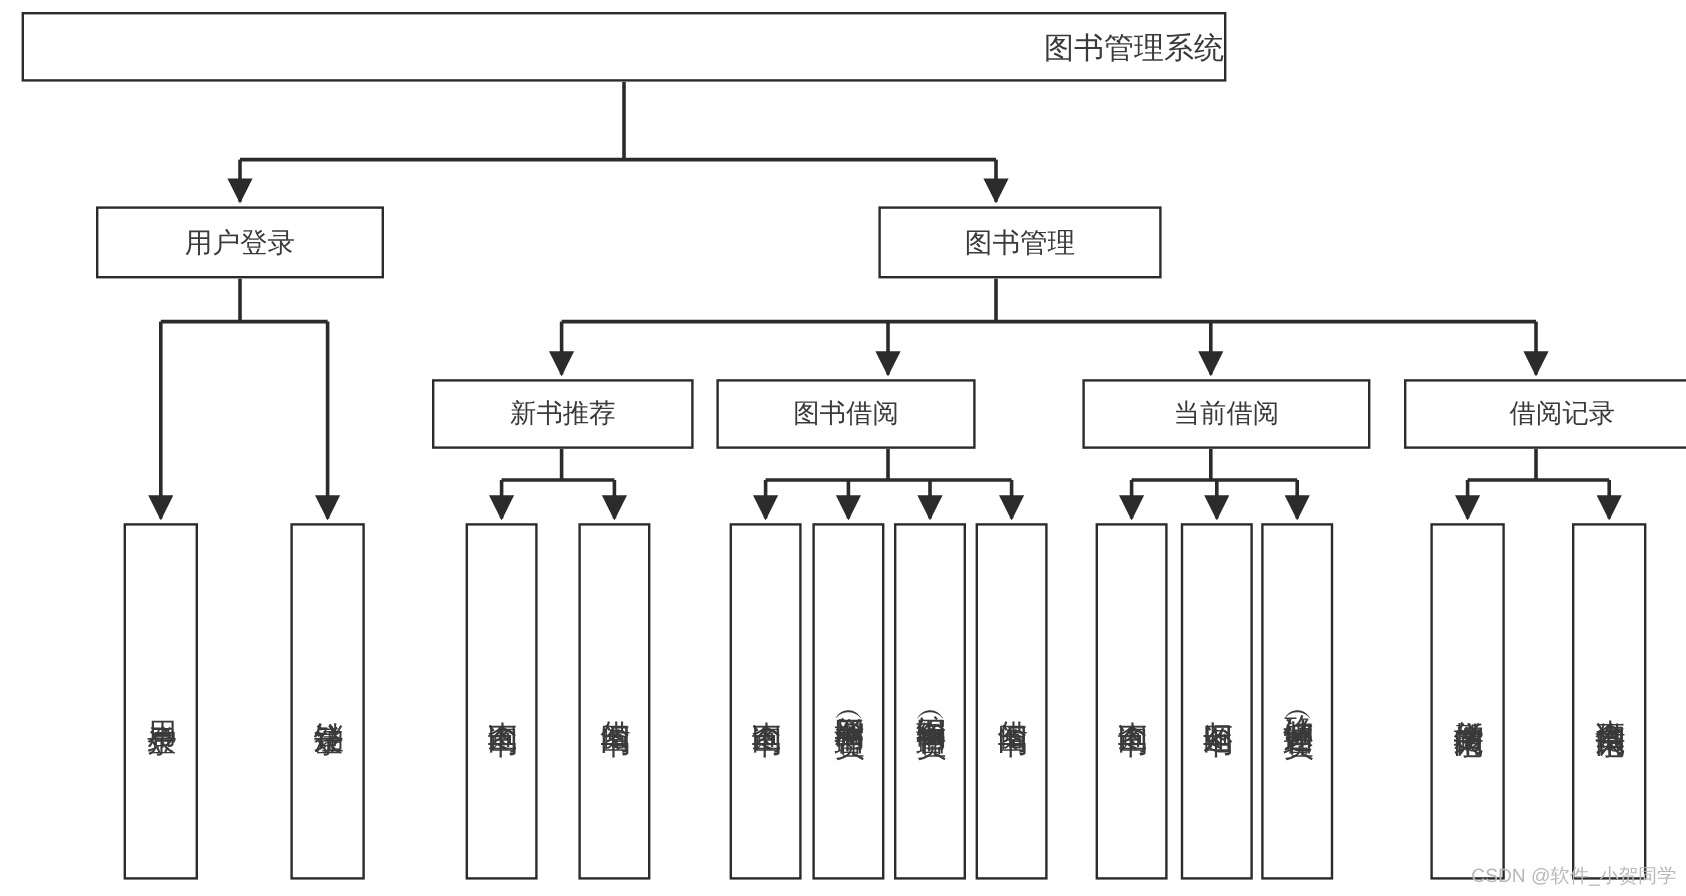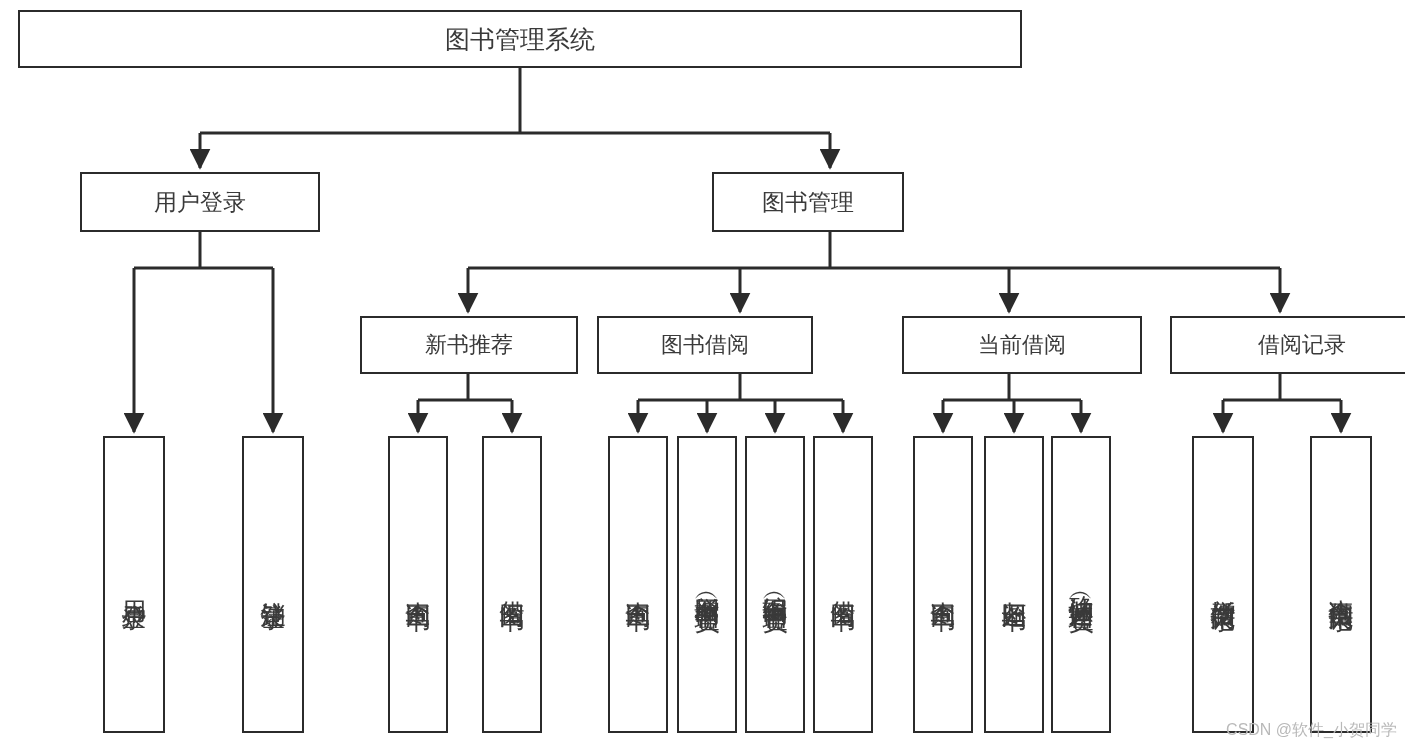--- a/index.html
+++ b/index.html
@@ -29,20 +29,21 @@
     box-sizing: border-box;
     background: #ffffff;
     border: 2px solid #2b2b2b;
     display: flex;
     align-items: center;
     justify-content: center;
     color: #3a3a3a;
   }
   .node.root {
     font-size: 25px;
+    justify-content: flex-end;
   }
   .node.level1 {
     font-size: 23px;
   }
   .node.level2 {
     font-size: 22px;
   }
   .node.leaf {
     font-size: 25px;
     align-items: center;
@@ -127,21 +128,21 @@
     </g>
   </svg>
 
   <div class="node root" style="left:18px; top:10px; width:1004px; height:58px;">
     <span class="htext">图书管理系统</span>
   </div>
 
   <div class="node level1" style="left:80px; top:172px; width:240px; height:60px;">
     <span class="htext">用户登录</span>
   </div>
-  <div class="node level1" style="left:712px; top:172px; width:192px; height:60px;">
+  <div class="node level1" style="left:732px; top:172px; width:236px; height:60px;">
     <span class="htext">图书管理</span>
   </div>
 
   <div class="node level2" style="left:360px; top:316px; width:218px; height:58px;">
     <span class="htext">新书推荐</span>
   </div>
   <div class="node level2" style="left:597px; top:316px; width:216px; height:58px;">
     <span class="htext">图书借阅</span>
   </div>
   <div class="node level2" style="left:902px; top:316px; width:240px; height:58px;">

